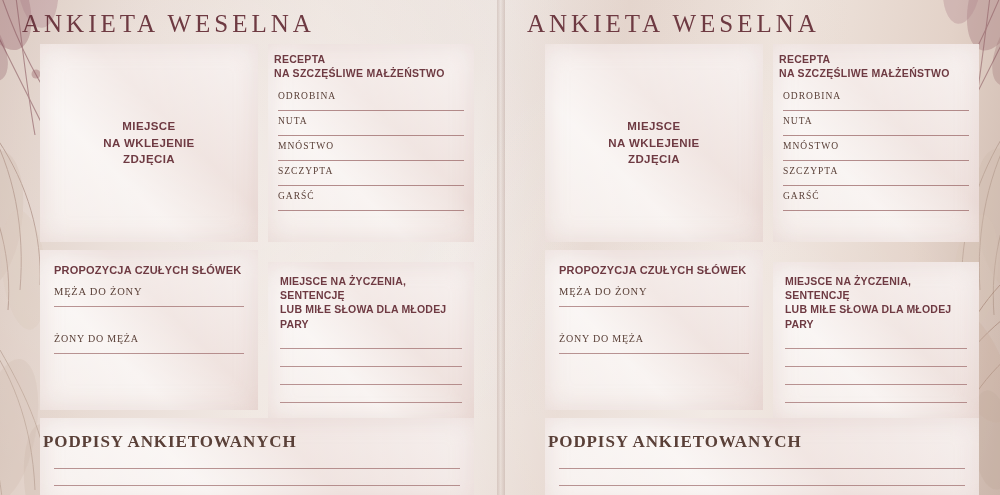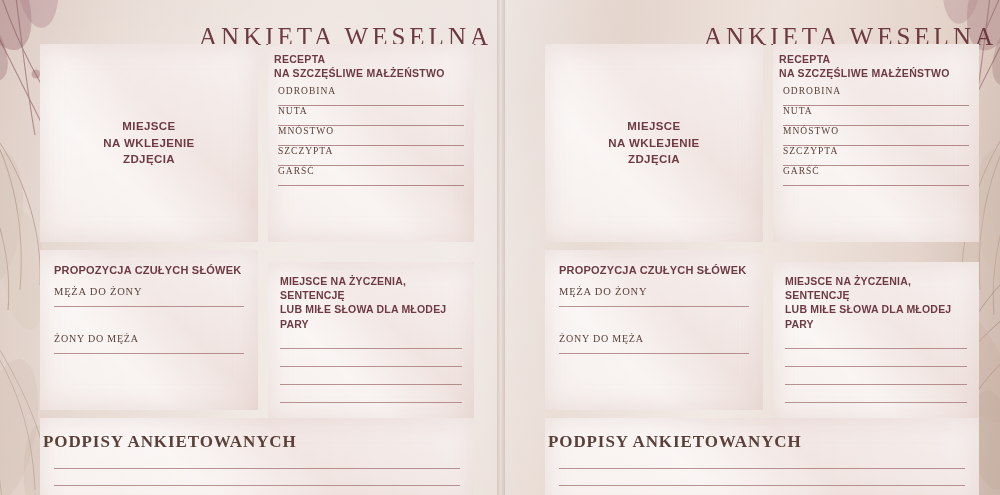--- a/index.html
+++ b/index.html
@@ -59,26 +59,26 @@
   .card {
     position: absolute;
     top: 0;
     width: 470px;
     height: 495px;
   }
   .card-left  { left: 22px; }
   .card-right { left: 527px; }
 
   .title {
-    text-align: right;
+    text-align: left;
     font-size: 25px;
     letter-spacing: 4px;
     color: #6e3a42;
     font-family: "Liberation Serif", serif;
-    padding-top: 23px;
+    padding-top: 10px;
     font-weight: 400;
   }
 
   .panel {
     position: absolute;
     background:
       linear-gradient(135deg, rgba(255,255,255,.55), rgba(255,255,255,.18)),
       linear-gradient(45deg, #efe3de 0%, #f6efec 35%, #ead9d4 60%, #f4ecea 100%);
     box-shadow: inset 0 0 24px rgba(200,170,160,.28);
   }
@@ -116,20 +116,21 @@
     font-weight: bold;
     font-size: 10.5px;
     line-height: 1.35;
     letter-spacing: .3px;
     color: #6e3a42;
     padding: 8px 6px 6px;
     white-space: pre-line;
   }
   .ingredient {
     padding: 0 10px;
+    margin-top: 5px;
   }
   .ingredient .ing-label {
     font-family: "Liberation Serif", serif;
     font-size: 9.5px;
     letter-spacing: 1px;
     color: #5a4038;
     text-transform: uppercase;
   }
   .ingredient .ing-rule {
     margin-top: 9px;

